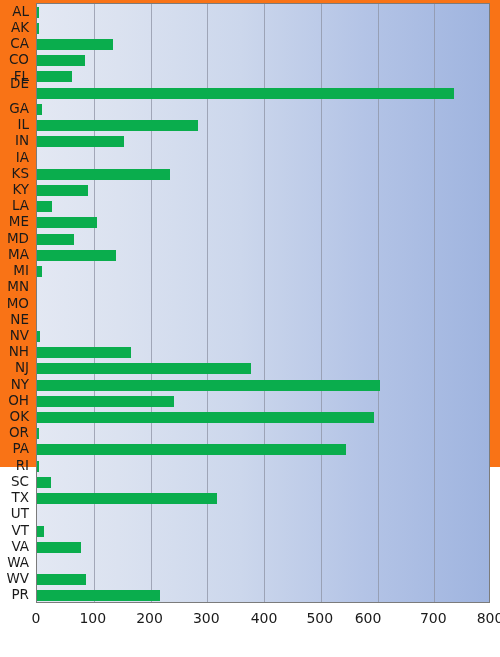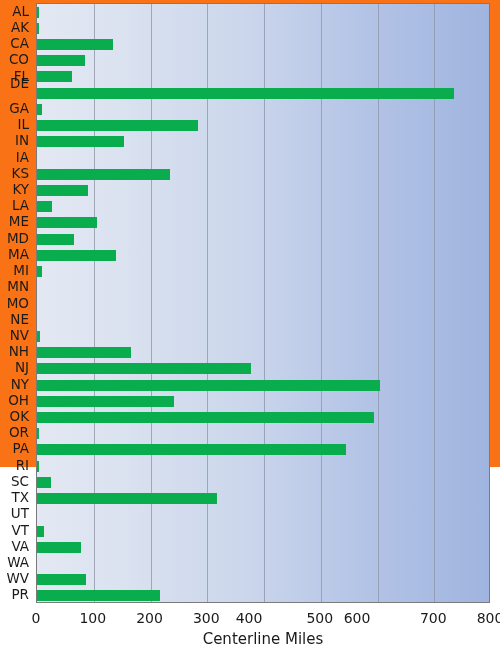--- a/index.html
+++ b/index.html
@@ -278,22 +278,21 @@
           <div class="bar" title="PR: 217" style="width: 123.147px; top: 2.60811px; background: rgb(10, 173, 77);"></div>
         </div>
       </div>
   </div>
 
   <div id="xaxis">
       <div class="xtick" style="left: 0px;">0</div>
       <div class="xtick" style="left: 56.75px;">100</div>
       <div class="xtick" style="left: 113.5px;">200</div>
       <div class="xtick" style="left: 170.25px;">300</div>
-      <div class="xtick" style="left: 213px;">400</div>
+      <div class="xtick" style="left: 228px;">400</div>
       <div class="xtick" style="left: 283.75px;">500</div>
-      <div class="xtick" style="left: 321px;">600</div>
+      <div class="xtick" style="left: 332px;">600</div>
       <div class="xtick" style="left: 397.25px;">700</div>
       <div class="xtick" style="left: 454px;">800</div>
     </div>
 
-  <div id="xaxis-title">Centerline Miles</div>
 
 </div>
 
 </body></html>

